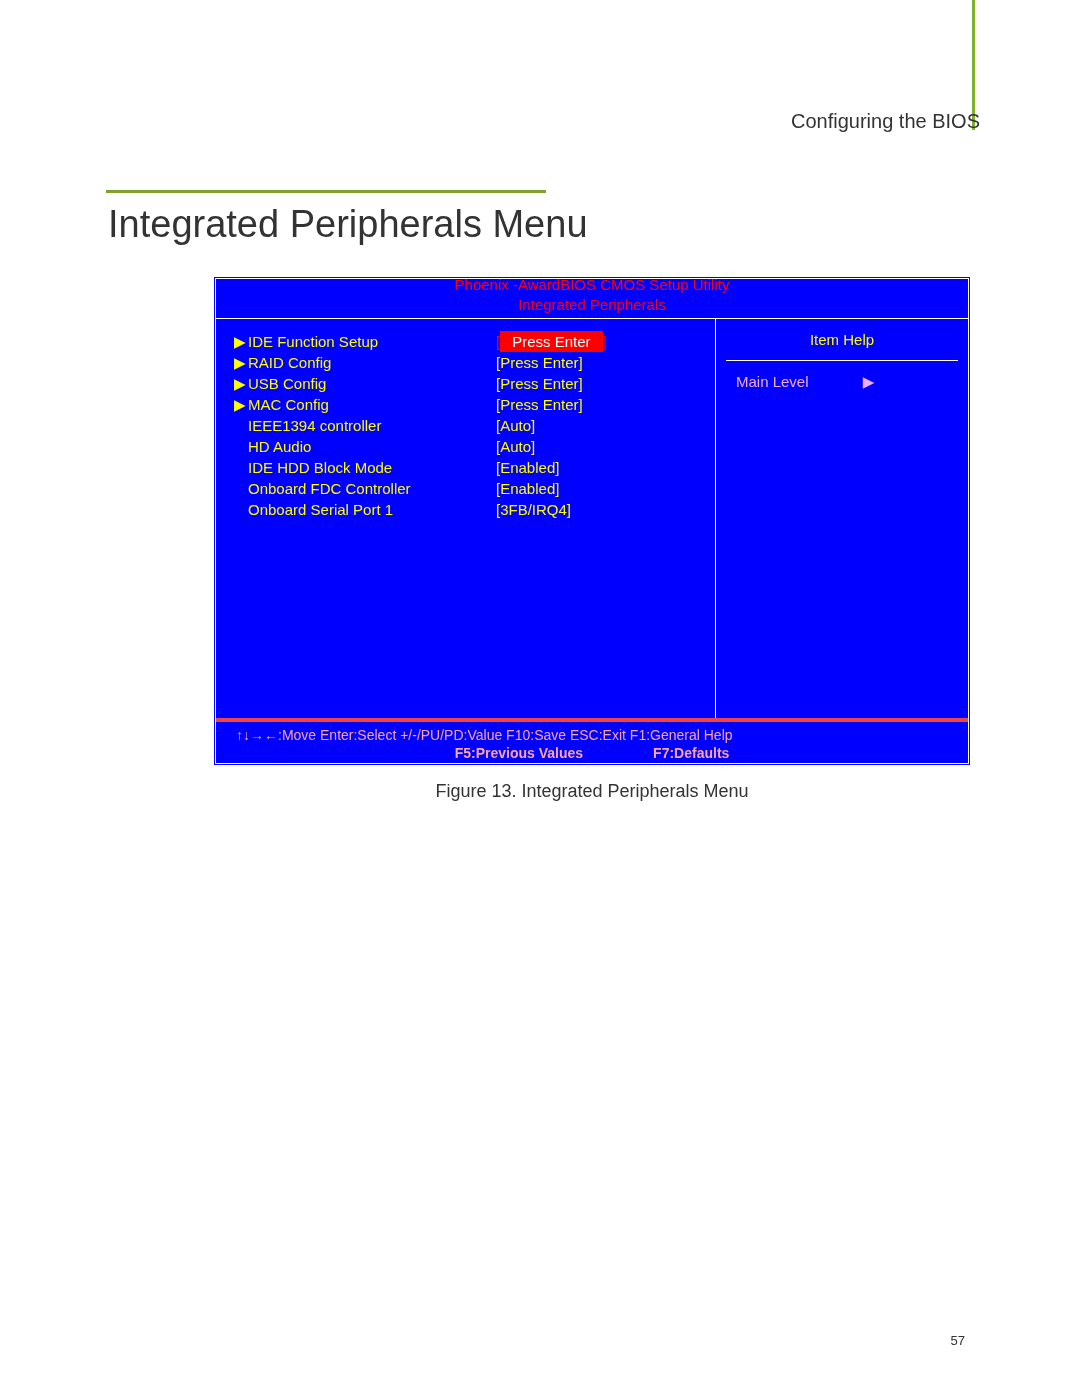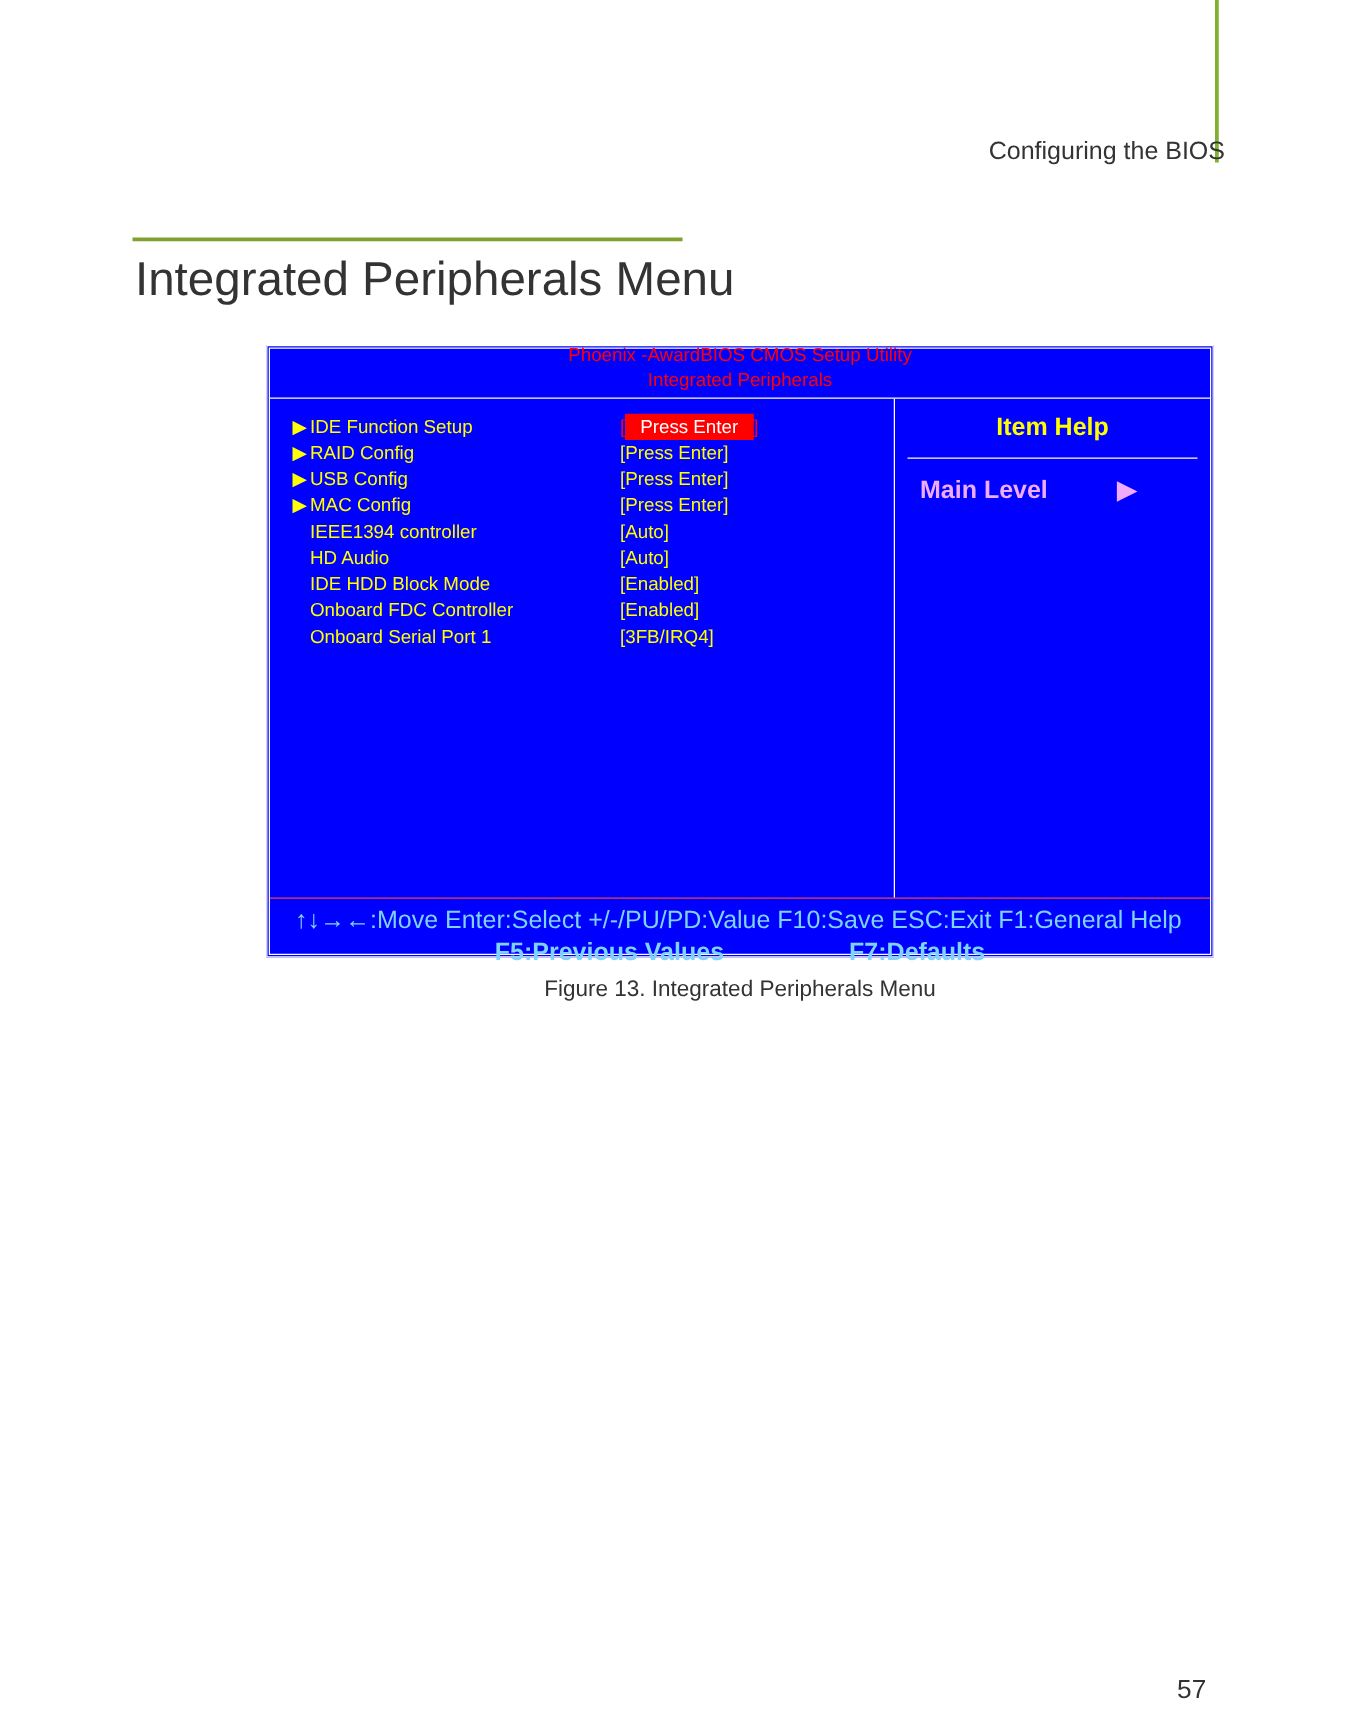--- a/index.html
+++ b/index.html
@@ -119,65 +119,64 @@
       padding: 0 12px;
     }
     .bracket {
       color: #ffff00;
     }
     .bracket-red { color: #ff0000; }
     .bios-right {
       flex: 1;
       padding: 12px 10px;
       color: #ffff00;
-      font-size: 20px;
-      font-weight: bold;
+      font-size: 15px;
     }
     .help-title {
       text-align: center;
       color: #ffff00;
       margin-bottom: 12px;
     }
     .help-divider {
       border-top: 1px solid #fff;
       margin-bottom: 12px;
     }
     .help-body {
       color: #f0abfc;
       padding-left: 10px;
     }
     .help-arrow {
       margin-left: 50px;
     }
     .bios-footer {
-      border-top: 1px solid #ef4444;
-      color: #7dd3fc;
-      font-size: 20px;
+      border-top: 4px solid #ef4444;
+      color: #fca5a5;
+      font-size: 14px;
       padding: 4px 20px;
       line-height: 1.3;
     }
     .footer-line1 {
       display: block;
     }
     .footer-line2 {
       text-align: center;
       display: block;
       font-weight: bold;
     }
     .caption {
       text-align: center;
       margin-top: 15px;
       font-size: 18px;
       color: #333;
     }
     .page-num {
       position: absolute;
-      bottom: 24px;
+      bottom: 40px;
       right: 115px;
-      font-size: 21px;
+      font-size: 13px;
       color: #333;
     }
   </style>
 </head>
 <body>
 
 <div class="page-border"></div>
 <div class="header-text">Configuring the BIOS</div>
 
 <div class="content">

